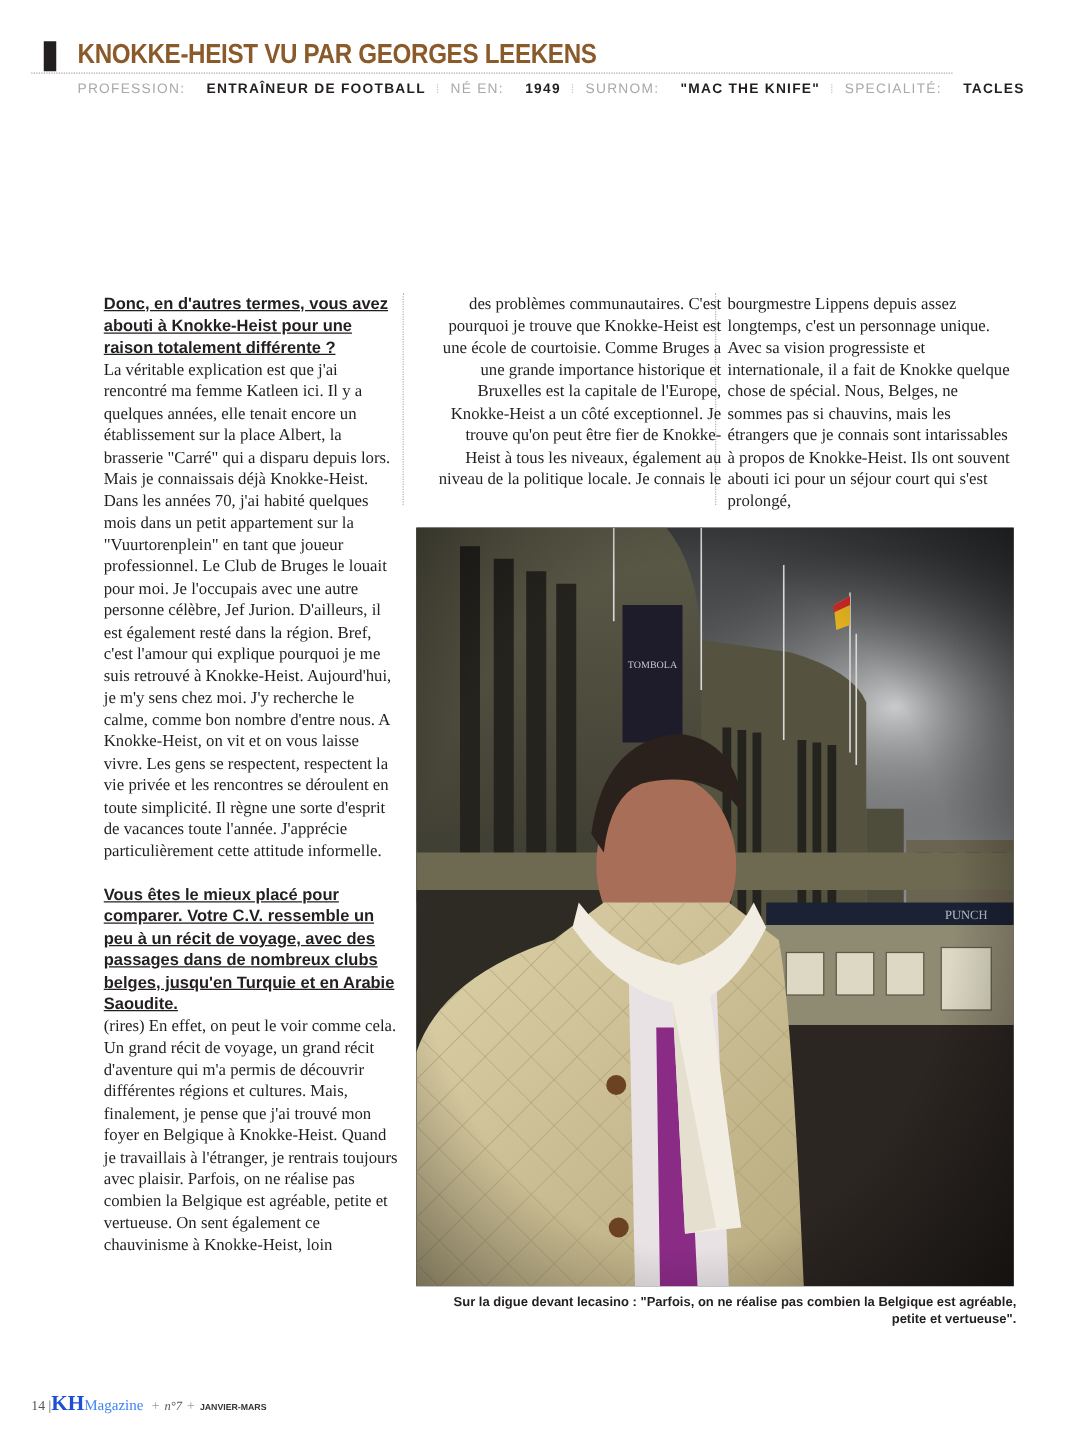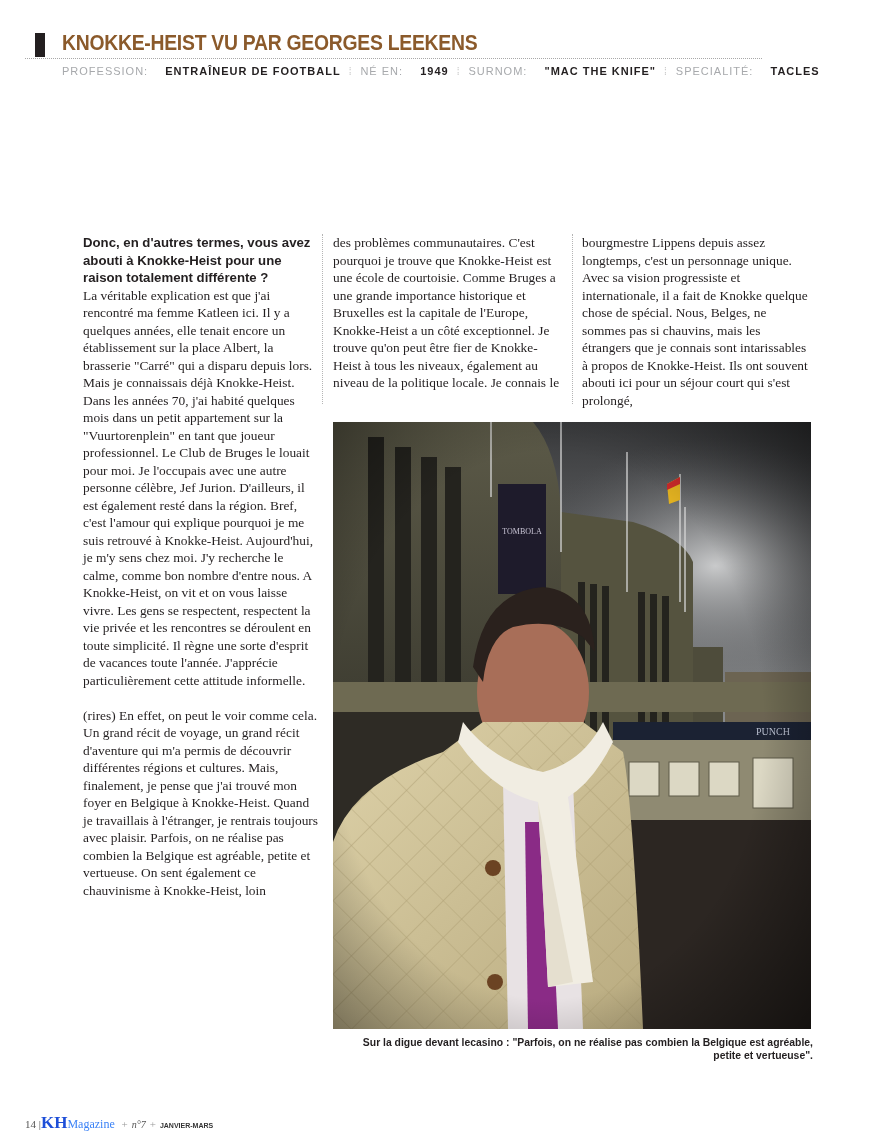--- a/index.html
+++ b/index.html
@@ -9,23 +9,23 @@
   .title { position:absolute; left:62px; top:30px; font-family:"Liberation Sans Narrow","Liberation Sans", sans-serif; font-weight:bold; font-size:22px; letter-spacing:-0.3px; color:#8b5a2b; transform:scaleX(0.88); transform-origin:left top; white-space:nowrap; }
   .title-rule { position:absolute; left:25px; top:58px; width:737px; border-top:1px dotted #a8a8a8; }
   .meta { position:absolute; left:62px; top:65px; font-family:"Liberation Sans", sans-serif; font-size:11px; letter-spacing:1px; white-space:nowrap; }
   .meta .lbl { color:#a7a9ac; }
   .meta .val { color:#231f20; font-weight:bold;margin-left:13px; }
   .meta .sep { color:#c8c8c8; margin:0 8px; font-size:10px; }
 
   .col { position:absolute; top:234px; font-size:13.4px; line-height:17.5px; color:#231f20; }
   .col p { margin:0; }
   .col1 { left:83px; width:238px; }
-  .col2 { left:333px; width:230px; }
+  .col2 { left:347px; width:230px;text-align:right; }
   .col3 { left:582px; width:230px; }
-  .q { font-family:"Liberation Sans", sans-serif; font-weight:bold; font-size:13.2px; line-height:17.5px; margin:0; color:#231f20; }
+  .q { font-family:"Liberation Sans", sans-serif; font-weight:bold; font-size:13.2px; line-height:17.5px; margin:0; color:#231f20;text-decoration:underline; }
   .gap { height:17.5px; }
   .vsep { position:absolute; border-left:1px dotted #b5b5b5; }
 
   .photo { position:absolute; left:333px; top:422px; width:478px; height:607px; overflow:hidden; background:#2a2824; }
   .caption { position:absolute; left:333px; top:1036px; width:480px; font-family:"Liberation Sans", sans-serif; font-weight:bold; font-size:10.4px; line-height:13px; color:#231f20;text-align:right; }
 
   .footer { position:absolute; left:25px; top:1113px; font-size:11px; color:#555; white-space:nowrap; }
   .footer .kh { color:#1d4ed8; font-size:17px;font-weight:bold; }
   .footer .mag { color:#3b82f6; font-size:12px; }
   .footer .plus { color:#999; margin:0 4px; }
@@ -39,20 +39,21 @@
 <div class="title">KNOKKE-HEIST VU PAR GEORGES LEEKENS</div>
 <div class="title-rule"></div>
 <div class="meta">
   <span class="lbl">PROFESSION: </span><span class="val">ENTRAÎNEUR DE FOOTBALL</span><span class="sep">⁞</span><span class="lbl">NÉ EN: </span><span class="val">1949</span><span class="sep">⁞</span><span class="lbl">SURNOM: </span><span class="val">"MAC THE KNIFE"</span><span class="sep">⁞</span><span class="lbl">SPECIALITÉ: </span><span class="val">TACLES</span>
 </div>
 
 <div class="col col1">
   <p class="q">Donc, en d'autres termes, vous avez abouti à Knokke-Heist pour une raison totalement différente ?</p>
   <p>La véritable explication est que j'ai rencontré ma femme Katleen ici. Il y a quelques années, elle tenait encore un établissement sur la place Albert, la brasserie "Carré" qui a disparu depuis lors. Mais je connaissais déjà Knokke-Heist. Dans les années 70, j'ai habité quelques mois dans un petit appartement sur la "Vuurtorenplein" en tant que joueur professionnel. Le Club de Bruges le louait pour moi. Je l'occupais avec une autre personne célèbre, Jef Jurion. D'ailleurs, il est également resté dans la région. Bref, c'est l'amour qui explique pourquoi je me suis retrouvé à Knokke-Heist. Aujourd'hui, je m'y sens chez moi. J'y recherche le calme, comme bon nombre d'entre nous. A Knokke-Heist, on vit et on vous laisse vivre. Les gens se respectent, respectent la vie privée et les rencontres se déroulent en toute simplicité. Il règne une sorte d'esprit de vacances toute l'année. J'apprécie particulièrement cette attitude informelle.</p>
   <div class="gap"></div>
+  <p class="q">Vous êtes le mieux placé pour comparer. Votre C.V. ressemble un peu à un récit de voyage, avec des passages dans de nombreux clubs belges, jusqu'en Turquie et en Arabie Saoudite.</p>
   <p>(rires) En effet, on peut le voir comme cela. Un grand récit de voyage, un grand récit d'aventure qui m'a permis de découvrir différentes régions et cultures. Mais, finalement, je pense que j'ai trouvé mon foyer en Belgique à Knokke-Heist. Quand je travaillais à l'étranger, je rentrais toujours avec plaisir. Parfois, on ne réalise pas combien la Belgique est agréable, petite et vertueuse. On sent également ce chauvinisme à Knokke-Heist, loin</p>
 </div>
 
 <div class="vsep" style="left:322px; top:234px; height:170px;"></div>
 <div class="vsep" style="left:572px; top:234px; height:170px;"></div>
 
 <div class="col col2">
   <p>des problèmes communautaires. C'est pourquoi je trouve que Knokke-Heist est une école de courtoisie. Comme Bruges a une grande importance historique et Bruxelles est la capitale de l'Europe, Knokke-Heist a un côté exceptionnel. Je trouve qu'on peut être fier de Knokke-Heist à tous les niveaux, également au niveau de la politique locale. Je connais le</p>
 </div>
 

